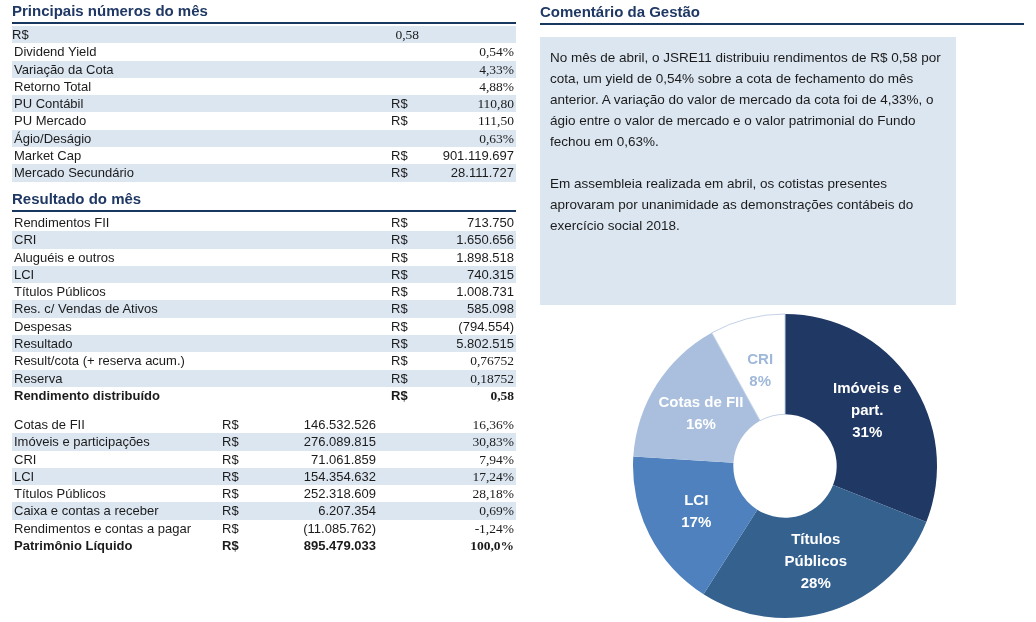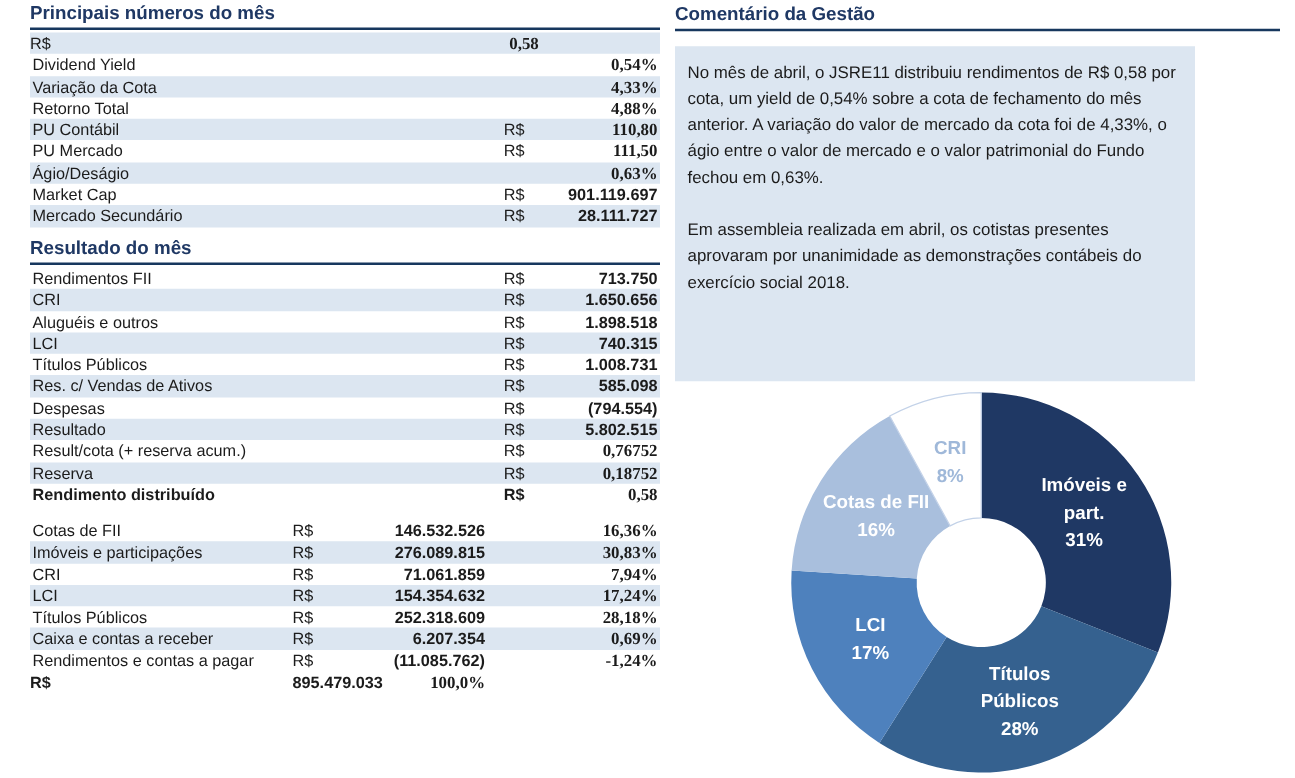--- a/index.html
+++ b/index.html
@@ -9,30 +9,30 @@
   body{background:#ffffff;font-family:"Liberation Sans",sans-serif;color:var(--text);}
   .page{position:relative;width:1036px;height:622px;background:#ffffff;overflow:hidden;}
 
   
   .title-row{display:flex;justify-content:space-between;align-items:flex-end;
              border-bottom:2px solid var(--rule);padding-bottom:2px;margin-bottom:2px;}
   .title-row h2{font-size:15px;font-weight:bold;color:var(--navy);line-height:18px;}
   .hdr-right{font-size:13px;color:var(--rule);line-height:18px;}
 
   
-  .tbl{position:absolute;width:504px;left:24px;}
+  .tbl{position:absolute;width:504px;left:12px;}
   #sec-0{top:2px;} #sec-1{top:190px;} #sec-2{top:416px;}
   .row{display:grid;height:17.3px;line-height:17.3px;font-size:13px;}
   .row.g3{grid-template-columns:1fr 30px 95px;}
   .row.g4{grid-template-columns:210px 30px 126px 1fr;}
   .row.shaded{background:var(--shade);}
   .row.bold{font-weight:bold;}
   .c-label{padding-left:2px;white-space:nowrap;overflow:hidden;}
   .c-cur{text-align:left;}
-  .c-val,.c-pct{text-align:right;padding-right:2px;white-space:nowrap;font-weight:bold;}
+  .c-val,.c-pct{text-align:right;padding-right:2px;white-space:nowrap;}
   .serif{font-family:"Liberation Serif",serif;font-size:13.5px;}
 
   
   #sec-comment{position:absolute;left:540px;top:3px;width:484px;}
   .comment-box{position:absolute;left:540px;top:37px;width:416px;height:268px;
                background:var(--shade);padding:10px 10px 8px 10px;
                font-size:13.5px;line-height:21px;}
   .comment-box p{margin-bottom:21px;}
   .comment-box p:last-child{margin-bottom:0;}
 
@@ -199,20 +199,21 @@
           <span class="c-val">6.207.354</span>
           <span class="c-pct serif">0,69%</span>
         </div>
         <div class="row g4">
           <span class="c-label">Rendimentos e contas a pagar</span>
           <span class="c-cur">R$</span>
           <span class="c-val">(11.085.762)</span>
           <span class="c-pct serif">-1,24%</span>
         </div>
         <div class="row g4 bold">
+          <span class="c-label">Patrimônio Líquido</span>
           <span class="c-cur">R$</span>
           <span class="c-val">895.479.033</span>
           <span class="c-pct serif">100,0%</span>
         </div>
       </div>
   </section>
 
   <section id="sec-comment">
     <div class="title-row">
       <h2>Comentário da Gestão</h2>

